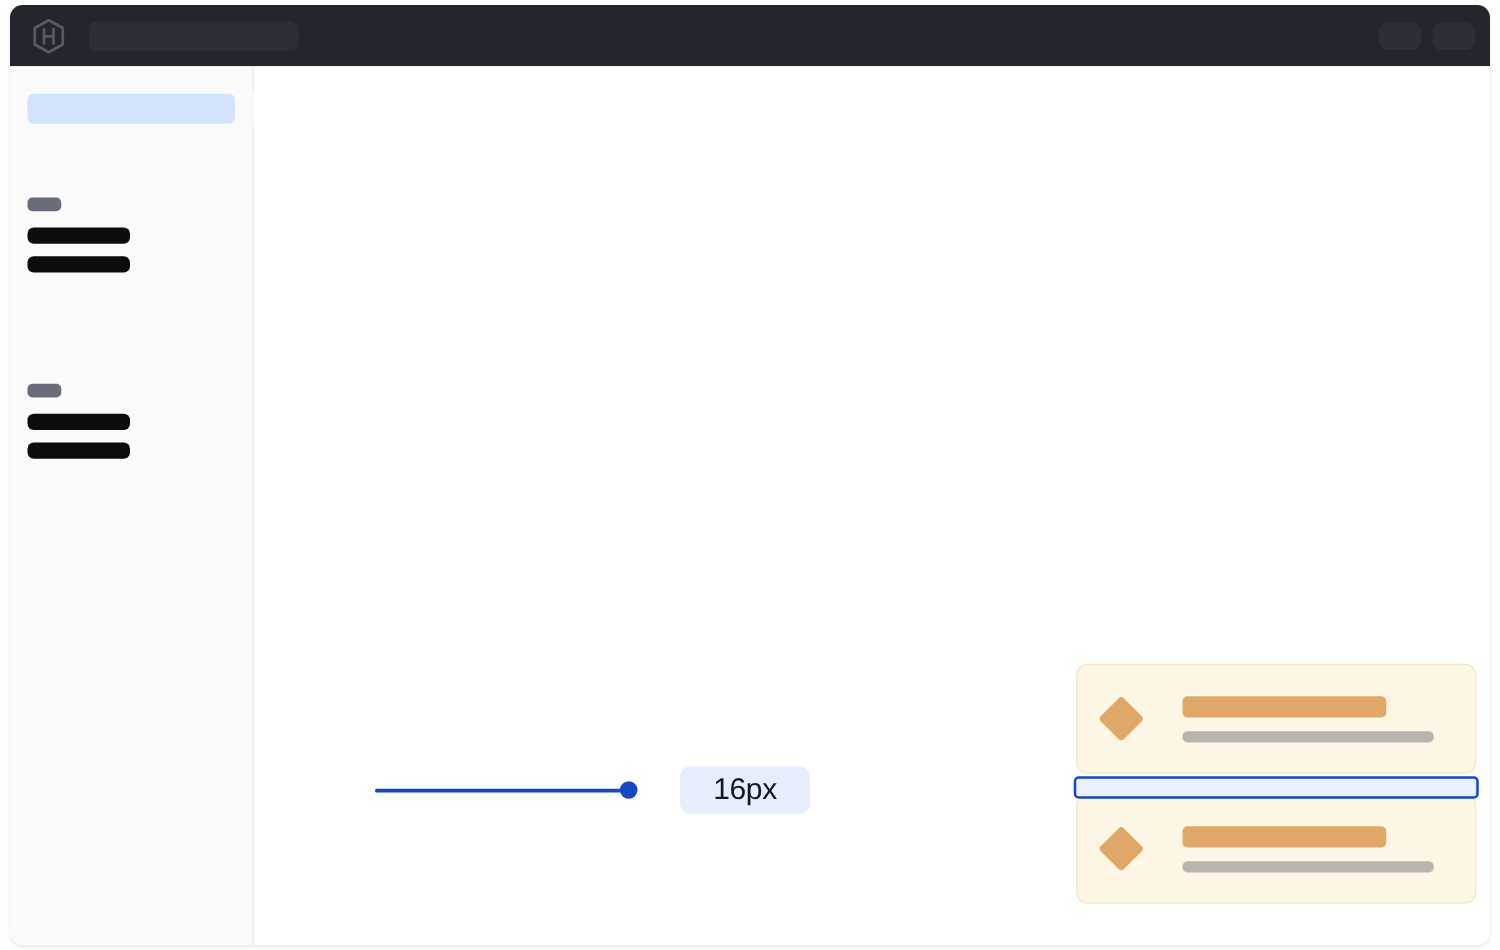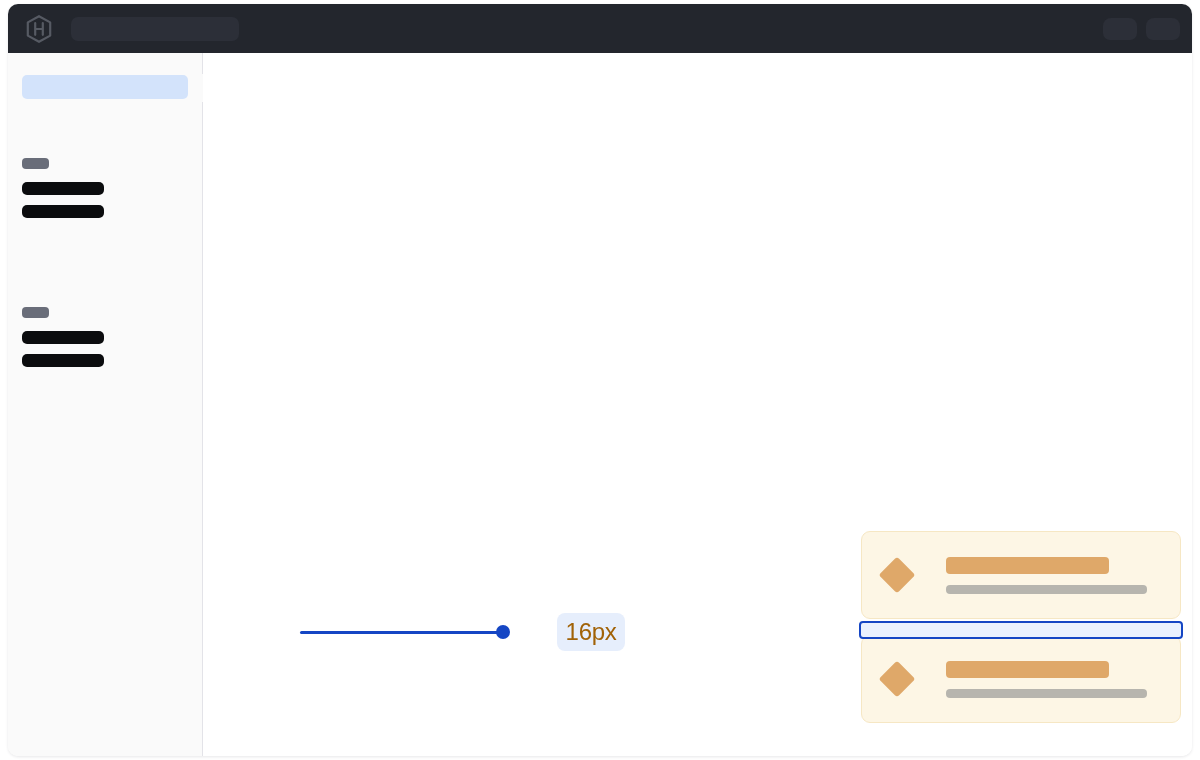--- a/index.html
+++ b/index.html
@@ -212,30 +212,30 @@
     left: 293px;
     top: 572px;
     width: 14px;
     height: 14px;
     background: #1546C4;
     border-radius: 50%;
   }
 
   .measure-badge {
     position: absolute;
-    left: 354px;
+    left: 341px;
     top: 560px;
-    width: 68px;
+    width: 104px;
     height: 38px;
     background: #E6EEFC;
     border-radius: 8px;
     display: flex;
     align-items: center;
     justify-content: center;
-    color: #a16207;
+    color: #0f172a;
     font-size: 24px;
     font-family: "Liberation Sans", sans-serif;
     letter-spacing: -0.3px;
   }
 </style>
 </head>
 <body>
 
 <div class="app-window">
 

